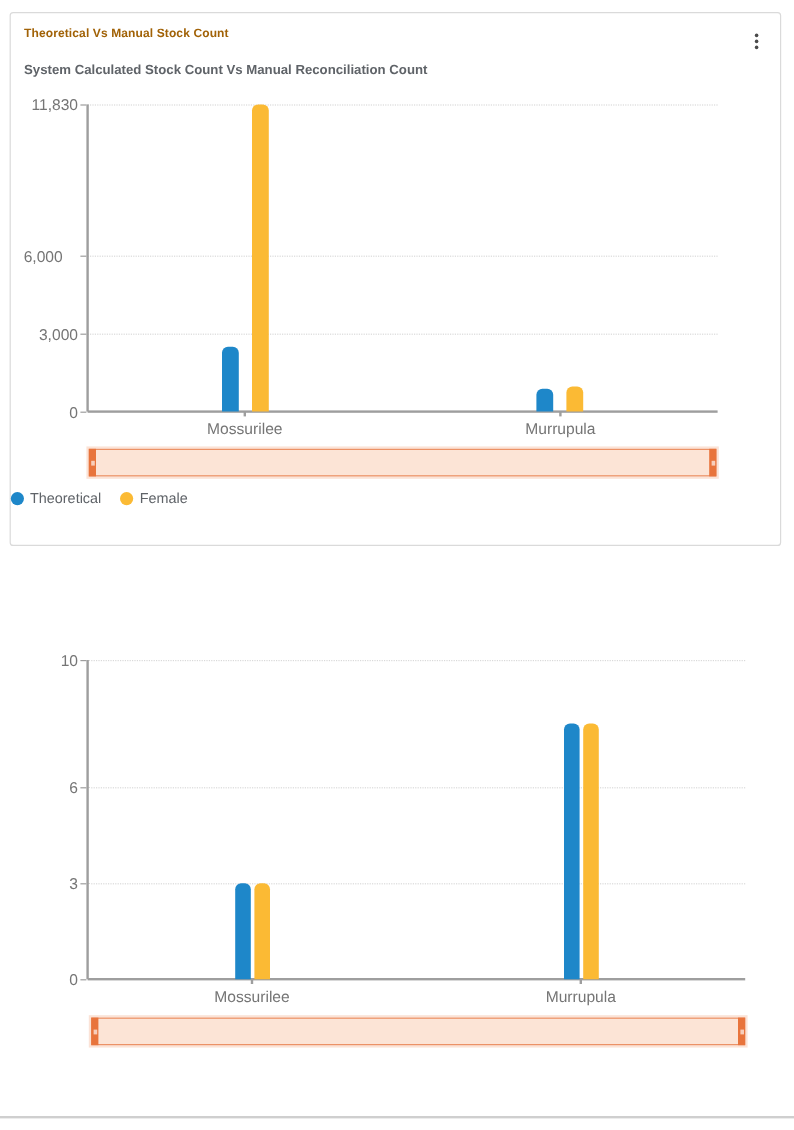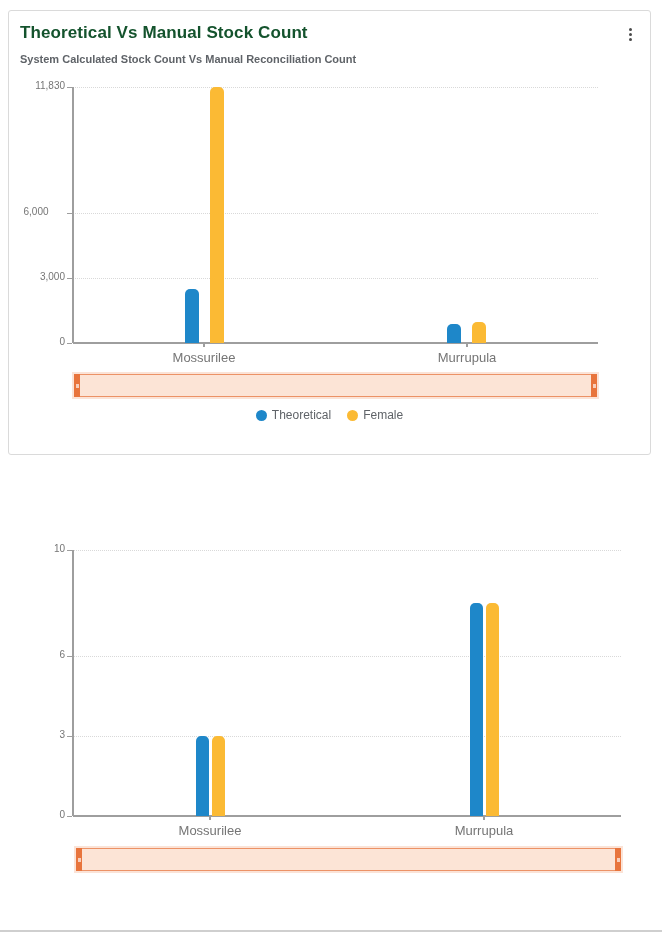--- a/index.html
+++ b/index.html
@@ -3,47 +3,47 @@
 <meta charset="utf-8">
 <style>
   * { margin:0; padding:0; box-sizing:border-box; }
   body { background:#ffffff; font-family:"Liberation Sans", sans-serif; }
   .page { position:relative; width:662px; height:942px; background:#ffffff; overflow:hidden; }
 
   .card { position:absolute; background:#ffffff; }
   .card1 { left:8px; top:10px; width:643px; height:445px; border:1px solid #dadada; border-radius:3px; }
   .card2 { left:0; top:462px; width:662px; height:470px; }
 
-  .chart-title { position:absolute; left:11px; top:12px; font-size:17px; font-weight:bold; color:#14532d; letter-spacing:.1px; }
+  .chart-title { position:absolute; left:11px; top:12px; font-size:10px; font-weight:bold; color:#a16207; letter-spacing:.1px; }
   .card2 .chart-title { left:20px; top:20px; }
   .chart-subtitle { position:absolute; left:11px; top:42px; font-size:11px; font-weight:bold; color:#5f6368; }
   .card2 .chart-subtitle { left:20px; top:49px; }
 
   .kebab { position:absolute; right:12px; top:13px; width:16px; height:20px; background:none; border:none; cursor:pointer;
            display:flex; flex-direction:column; align-items:center; justify-content:center; gap:2px; }
   .card2 .kebab { right:auto; left:655px; top:22px; }
   .kebab i { width:3px; height:3px; background:#4a4a4a; border-radius:50%; display:block; }
 
   .plot { position:absolute; }
   .gridline { position:absolute; left:0; right:0; height:0; border-top:1px dotted #d9d9d9; }
   .baseline { position:absolute; left:0; right:0; height:2px; background:#9e9e9e; }
   .vaxis { position:absolute; left:-1px; width:2px; background:#9e9e9e; }
   .ytickmark { position:absolute; width:5px; height:1px; background:#9e9e9e; left:-6px; }
-  .ylabel { position:absolute; width:58px; text-align:right; font-size:10px; color:#757575; left:-66px; }
+  .ylabel { position:absolute; width:58px; text-align:right; font-size:13px; color:#757575; left:-66px; }
   .xtickmark { position:absolute; width:2px; height:4px; background:#9e9e9e; }
   .xlabel { position:absolute; width:130px; text-align:center; font-size:13px; color:#757575; }
   .bar { position:absolute; border-radius:5px 5px 0 0; }
 
   .selector { position:absolute; height:23px; background:#fce4d6; border:1px solid #ec9266;
               box-shadow:0 0 0 2px rgba(240,156,110,0.28); cursor:ew-resize; }
   .handle { position:absolute; top:-1px; bottom:-1px; width:6px; background:#e8743c; cursor:col-resize; }
   .handle.hl { left:-1px; } .handle.hr { right:-1px; }
   .grip { position:absolute; left:1.5px; top:50%; margin-top:-2px; width:3px; height:4px; background:rgba(255,255,255,0.65); }
 
-  .legend { position:absolute; left:0; right:0; display:flex; justify-content:center; gap:16px; }
+  .legend { position:absolute; left:0; right:0; display:flex; gap:16px; }
   .legend-item { display:flex; align-items:center; gap:5px; cursor:pointer; }
   .legend-dot { width:11px; height:11px; border-radius:50%; }
   .legend-label { font-size:12px; color:#5f6368; }
 
   .divider { position:absolute; left:0; top:930px; width:662px; height:2px; background:#cfcfcf; }
 </style>
 </head>
 <body>
 
 <div class="page">

